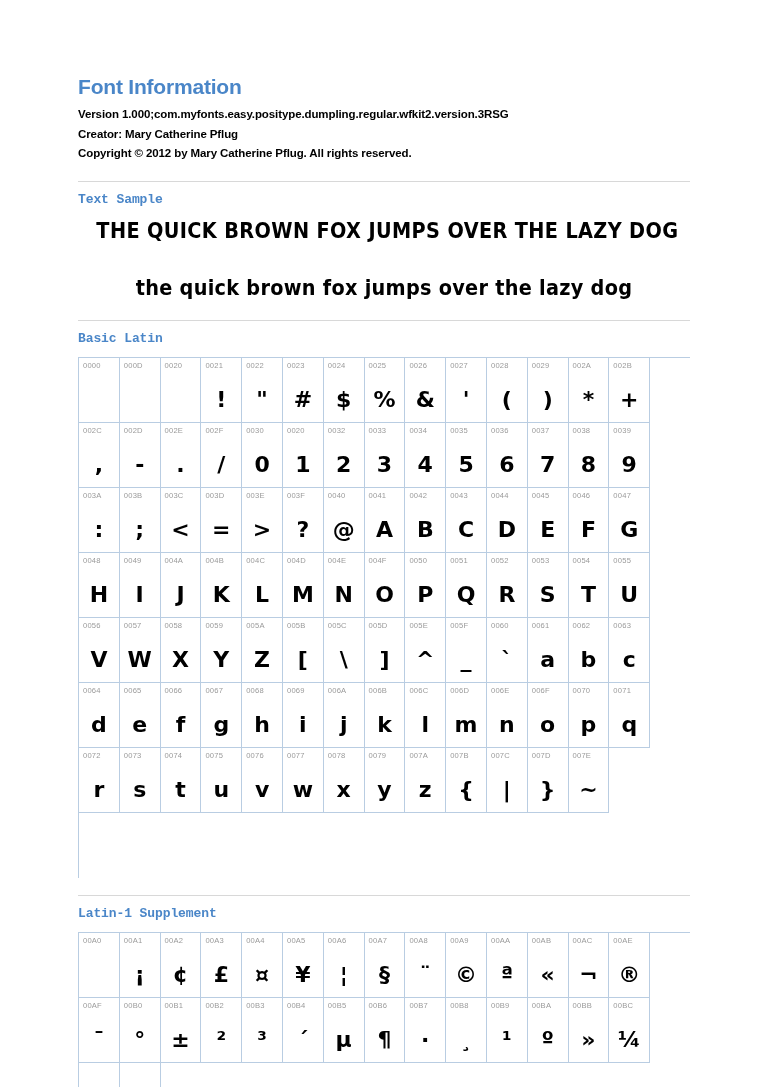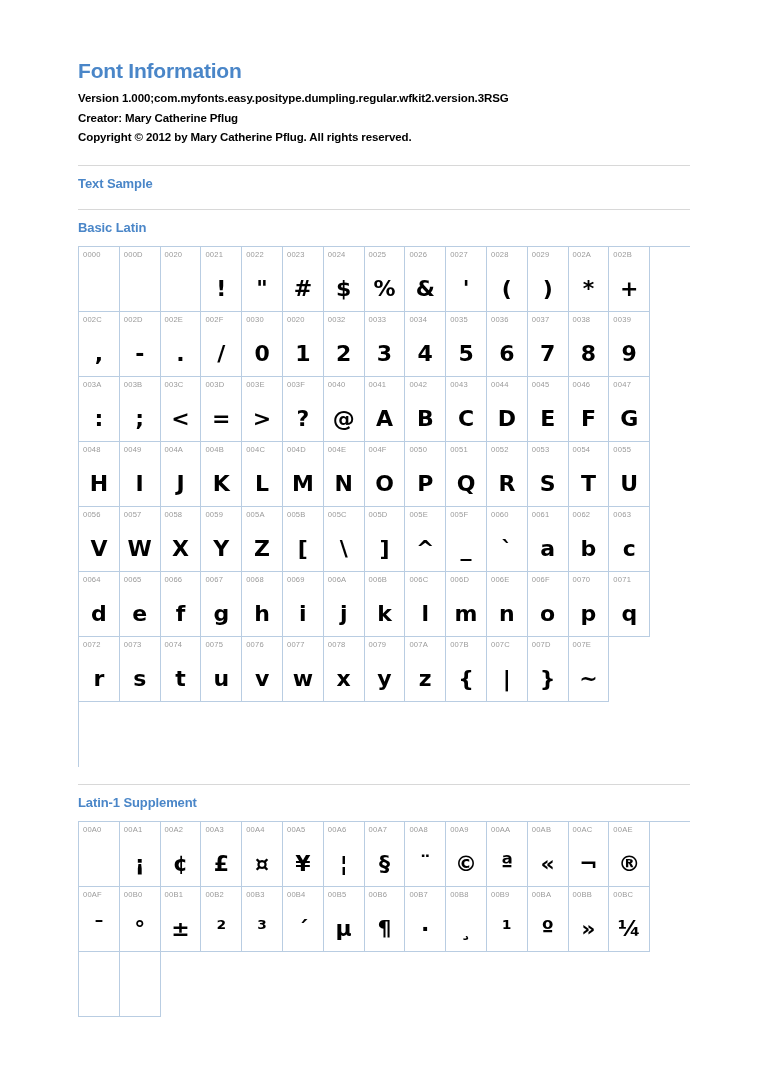--- a/index.html
+++ b/index.html
@@ -14,21 +14,21 @@
     color: #000000;
     overflow: hidden;
   }
 
   .page {
     position: relative;
     width: 768px;
     height: 1087px;
     background: #ffffff;
     box-sizing: border-box;
-    padding: 0 78px;
+    padding: 16px 78px;
   }
 
   
   .info-block {
     padding-top: 58px;
   }
   .page-title {
     font-size: 21px;
     font-weight: bold;
     color: #4a86c8;
@@ -56,20 +56,21 @@
     line-height: 0;
     margin-bottom: 9px;
   }
   .section-title {
     font-size: 13px;
     font-weight: bold;
     color: #4a86c8;
     line-height: 17px;
     margin: 0;
     letter-spacing: -0.1px;
+    font-family: Liberation Mono, monospace;
   }
 
   
   .samples {
     margin-top: 8px;
   }
   .sample-line {
     text-align: center;
     color: #000;
     font-family: "DejaVu Sans", sans-serif;
@@ -152,20 +153,24 @@
     <div>
       <div class="info-line">Version 1.000;com.myfonts.easy.positype.dumpling.regular.wfkit2.version.3RSG</div>
       <div class="info-line">Creator: Mary Catherine Pflug</div>
       <div class="info-line">Copyright © 2012 by Mary Catherine Pflug. All rights reserved.</div>
     </div>
   </div>
 
   <div class="section">
     <div class="section-rule"></div>
     <h2 class="section-title">Text Sample</h2>
+    <div class="samples">
+      <div class="sample-line sample-upper">THE QUICK BROWN FOX JUMPS OVER THE LAZY DOG</div>
+      <div class="sample-line sample-lower">the quick brown fox jumps over the lazy dog</div>
+    </div>
   </div>
 
   <div class="section">
     <div class="section-rule"></div>
     <h2 class="section-title">Basic Latin</h2>
     <div class="grid" id="grid-basic-latin">
         <div class="cell">
           <span class="cp">0000</span>
           <span class="glyph"></span>
         </div>

